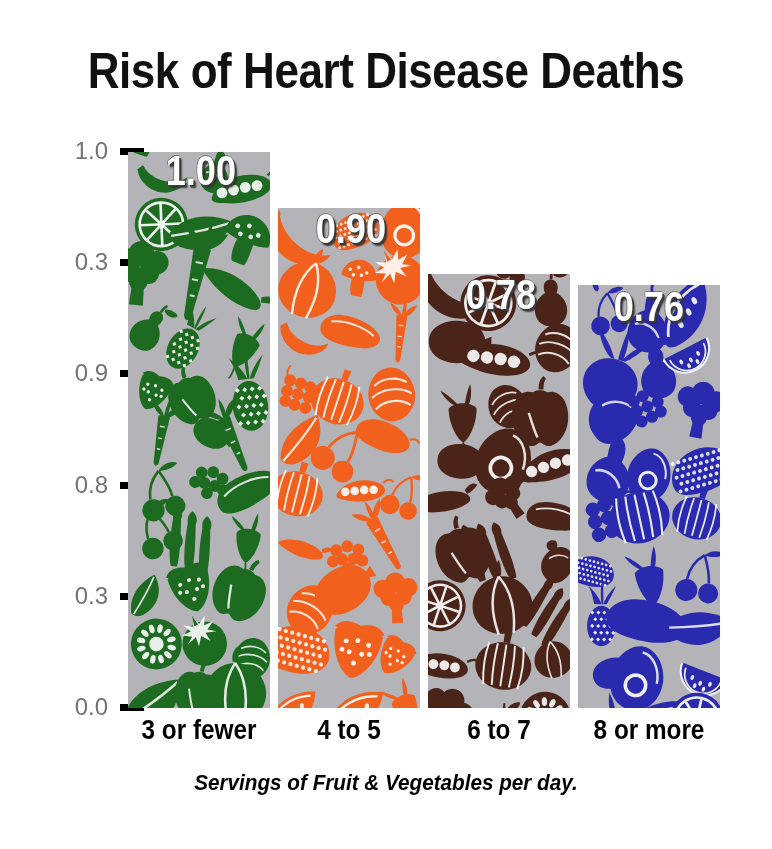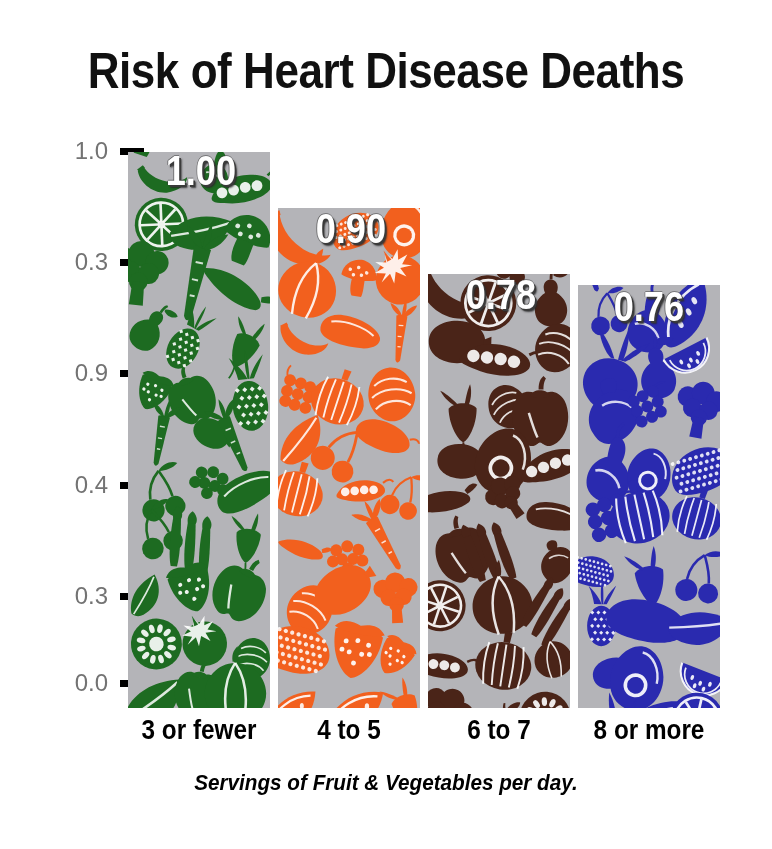--- a/index.html
+++ b/index.html
@@ -155,28 +155,28 @@
       </div>
       <div class="y-tick" style="top:122px;">
         <span class="tick-label">0.3</span>
         <span class="tick-mark"></span>
       </div>
       <div class="y-tick" style="top:233px;">
         <span class="tick-label">0.9</span>
         <span class="tick-mark"></span>
       </div>
       <div class="y-tick" style="top:345px;">
-        <span class="tick-label">0.4</span>
+        <span class="tick-label">0.8</span>
         <span class="tick-mark"></span>
       </div>
       <div class="y-tick" style="top:456px;">
         <span class="tick-label">0.3</span>
         <span class="tick-mark"></span>
       </div>
-      <div class="y-tick" style="top:543px;text-decoration:underline;">
+      <div class="y-tick" style="top:567px;text-decoration:underline;">
         <span class="tick-label">0.0</span>
         <span class="tick-mark"></span>
       </div>
     </div>
 
     <div class="bar" id="bar0" style="left:128px; width:142px; height:556px; bottom:141px;">
       <svg id="produce0" width="142" height="556" viewBox="0 0 142 556" xmlns="http://www.w3.org/2000/svg">
           <g transform="translate(19.4,-22.8) rotate(17.8) scale(1.11)">
             <path d="M-22,0 C-22,-14 -10,-22 0,-22 C10,-22 22,-14 22,0 C12,5 -12,5 -22,0 Z" fill="#1d6b21"></path>
             <path d="M-8,2 C-9,12 -8,20 -5,24 L7,24 C9,19 8,10 8,2 Z" fill="#1d6b21"></path>

